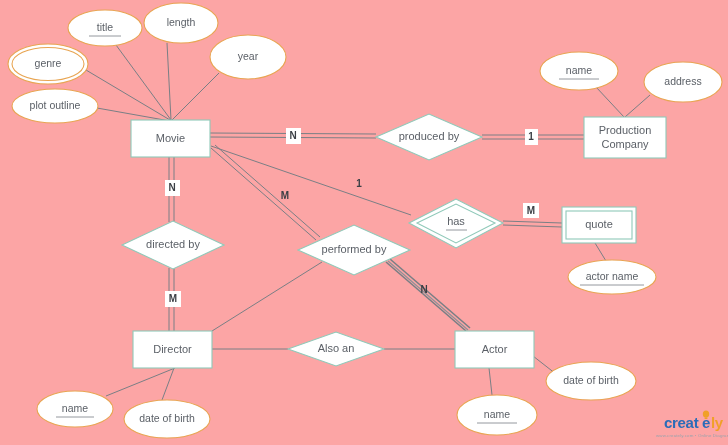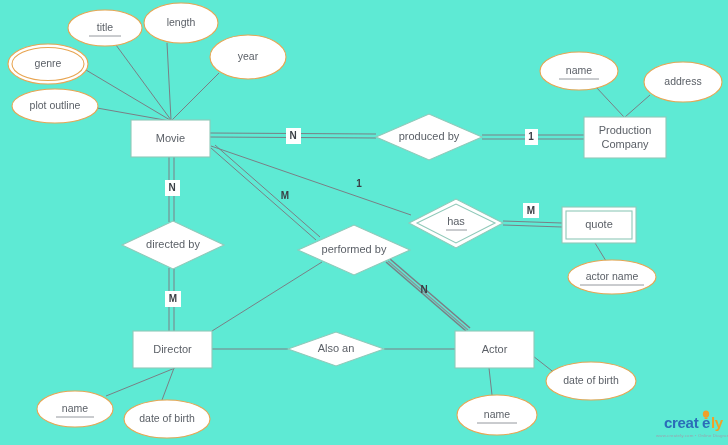--- a/index.html
+++ b/index.html
@@ -7,21 +7,21 @@
     padding: 0;
     background: #ffffff;
   }
   body {
     font-family: "Liberation Sans", sans-serif;
   }
   #canvas {
     position: relative;
     width: 728px;
     height: 445px;
-    background: #5eead4;
+    background: #fca5a5;
     overflow: hidden;
   }
   #diagram-svg {
     position: absolute;
     left: 0;
     top: 0;
     width: 728px;
     height: 445px;
   }
   .node-text {

